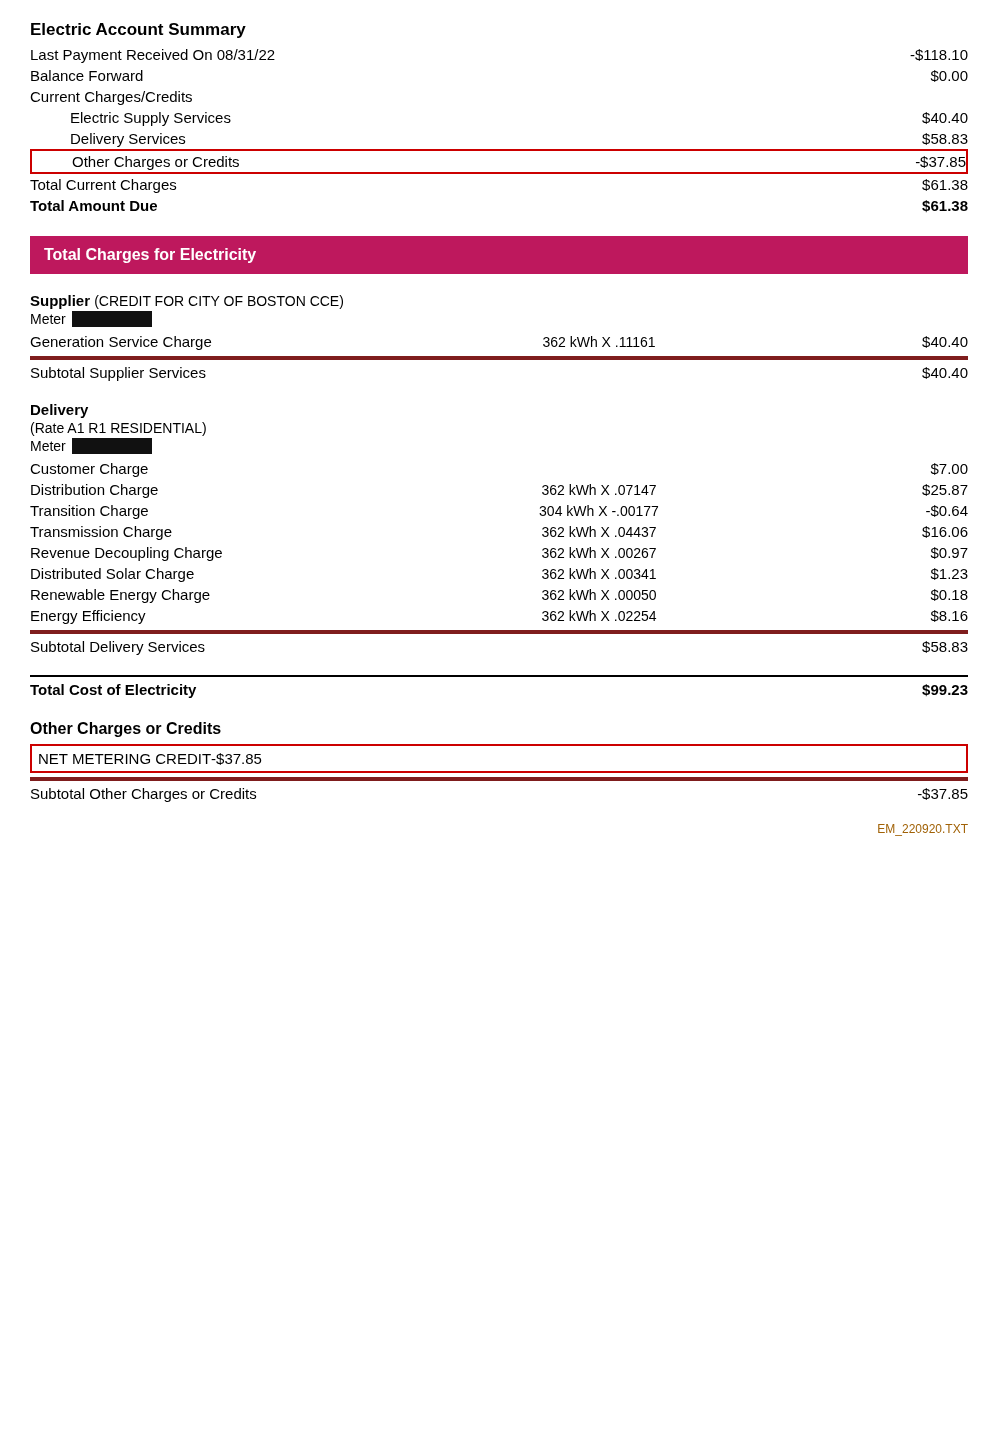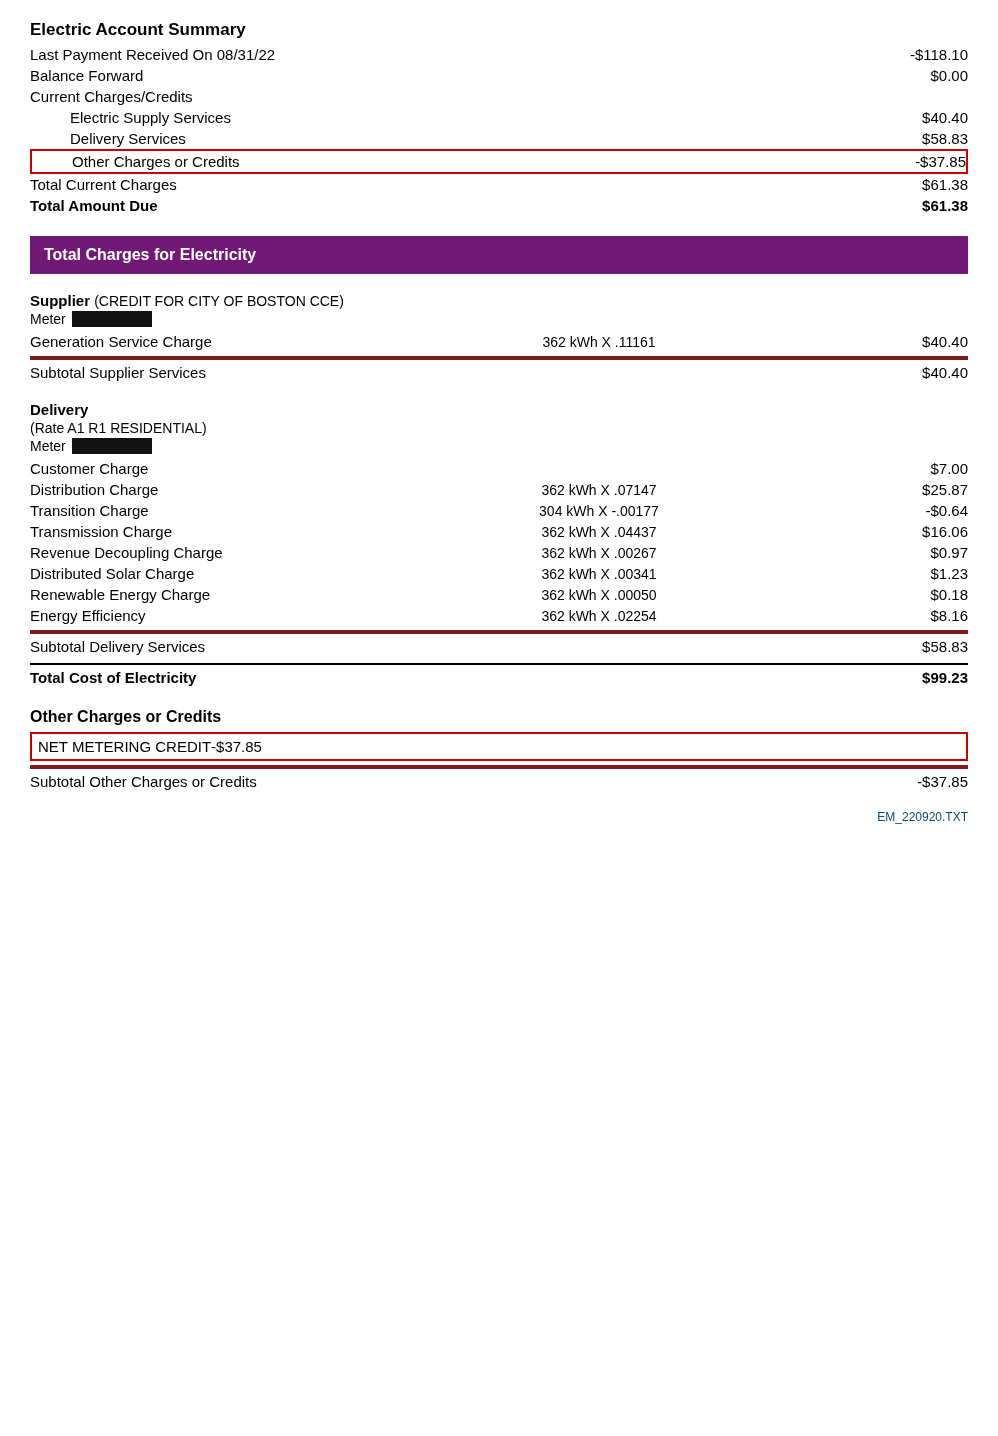--- a/index.html
+++ b/index.html
@@ -39,21 +39,21 @@
 
     .summary-row.highlighted {
       border: 2px solid #cc0000;
     }
 
     .summary-row .label { flex: 1; }
     .summary-row .amount { text-align: right; min-width: 90px; }
 
     
     .blue-header {
-      background-color: #701a75;
+      background-color: #be185d;
       color: #fff;
       font-weight: bold;
       font-size: 16px;
       padding: 10px 14px;
       margin: 20px 0 18px 0;
     }
 
     
     .section-header {
       font-weight: bold;
@@ -97,21 +97,21 @@
 
     .charge-row.subtotal {
       border-top: 4px solid #7f1d1d;
       margin-top: 4px;
       padding-top: 4px;
     }
 
     .charge-row.total-row {
       font-weight: bold;
       border-top: 2px solid #000;
-      margin-top: 6px;
+      margin-top: 18px;
       padding-top: 4px;
     }
 
     
     .other-charges-title {
       font-weight: bold;
       font-size: 16px;
       margin-top: 20px;
       margin-bottom: 6px;
     }
@@ -121,21 +121,21 @@
       justify-content: flex-start;
       border: 2px solid #cc0000;
       padding: 4px 6px;
       font-size: 15px;
       margin-bottom: 4px;
     }
 
     .footer-ref {
       text-align: right;
       font-size: 12px;
-      color: #0c4a6e;
+      color: #a16207;
       margin-top: 10px;
     }
   </style>
 </head>
 <body>
 
 <div class="section">
   <div class="summary-title">Electric Account Summary</div>
 
 

